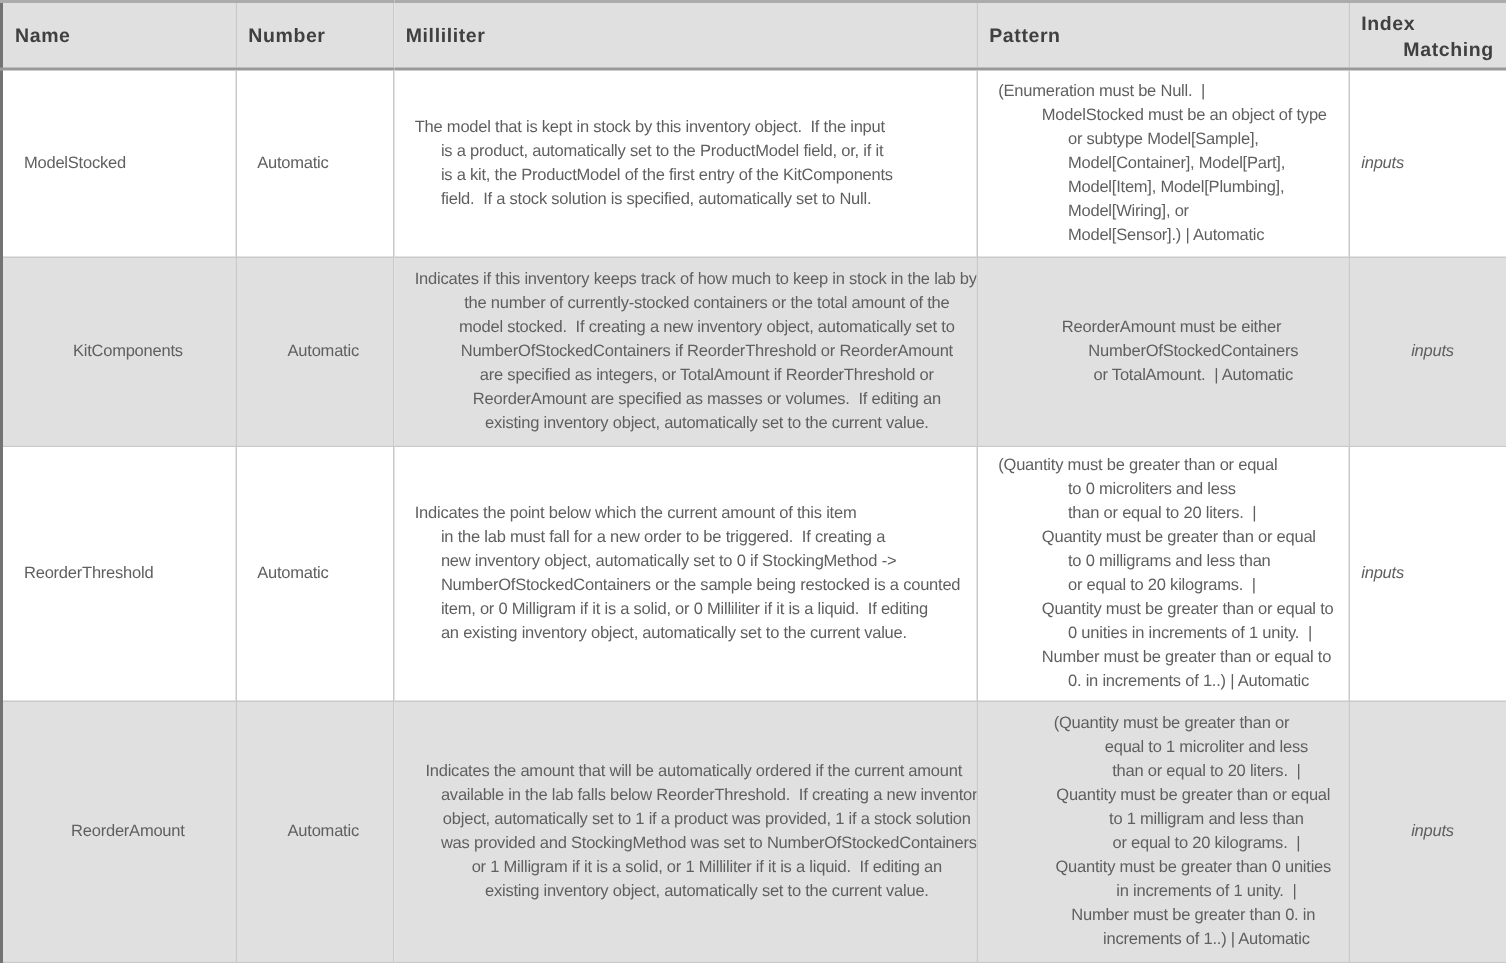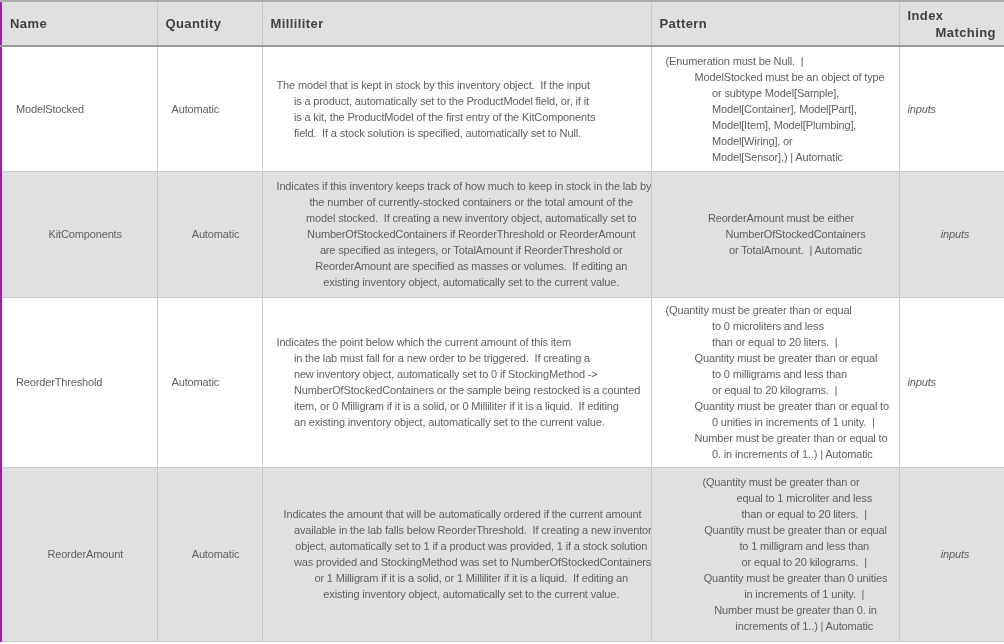--- a/index.html
+++ b/index.html
@@ -23,21 +23,21 @@
     table-layout:fixed;
     width:1004px;
   }
   .doc-table th, .doc-table td{
     border:1px solid var(--color-border,#c9c9c9);
     vertical-align:middle;
     text-align:left;
     overflow:hidden;
     white-space:pre;
   }
-  .doc-table tr > :first-child{ border-left:2px solid #a21caf; }
+  .doc-table tr > :first-child{ border-left:2px solid #737373; }
   .doc-table thead th{
     background:var(--color-header-bg,#e0e0e0);
     color:var(--color-header-text,#404040);
     font-size:13px;
     font-weight:bold;
     letter-spacing:.4px;
     line-height:17px;
     padding:0 4px 0 8px;
     height:45px;
     border-top:2px solid #acacac;
@@ -65,21 +65,21 @@
   <colgroup>
     <col style="width:156px">
     <col style="width:105px">
     <col style="width:389px">
     <col style="width:248px">
     <col style="width:106px">
   </colgroup>
   <thead>
     <tr>
       <th>Name</th>
-      <th>Quantity</th>
+      <th>Number</th>
       <th>Milliliter</th>
       <th>Pattern</th>
       <th>Index
        Matching</th>
     </tr>
   </thead>
   <tbody>
     <tr class="rh-1">
       <td class="cell-name">ModelStocked</td>
       <td class="cell-default">Automatic</td>

